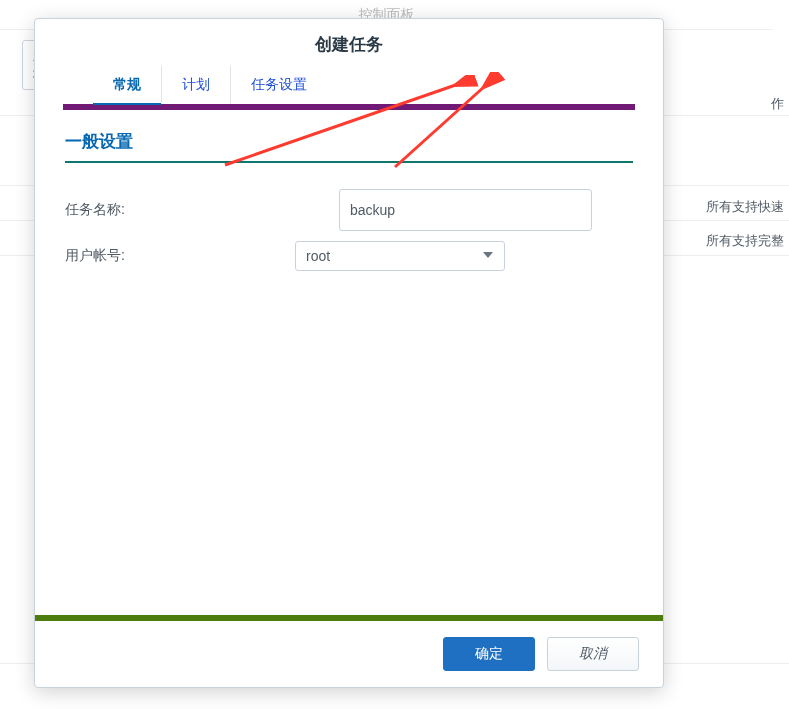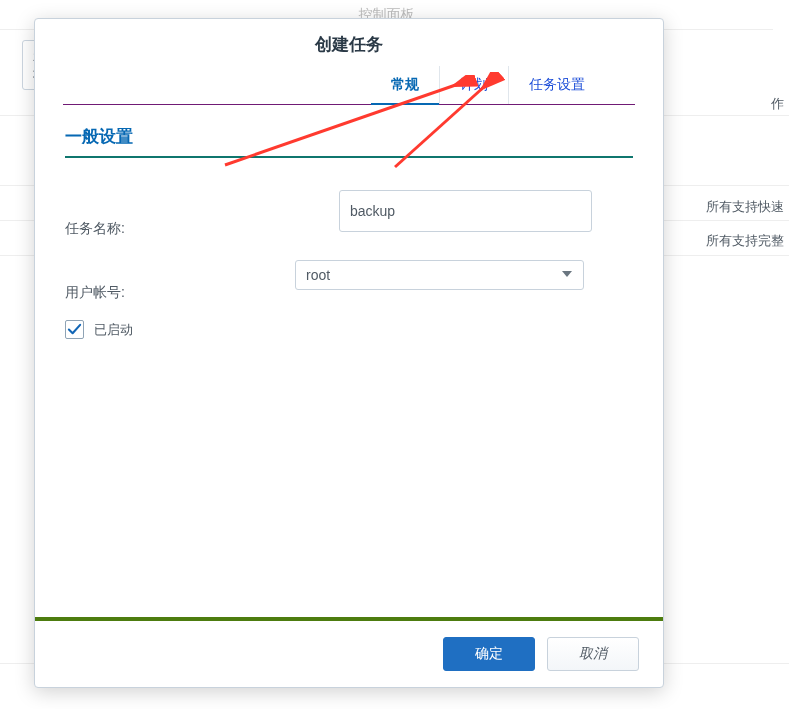--- a/index.html
+++ b/index.html
@@ -69,23 +69,22 @@
     .dialog-title {
       text-align: center;
       font-size: 17px;
       font-weight: 600;
       color: #2a3946;
       padding: 14px 0 10px;
     }
     .tabs {
       display: flex;
       padding: 0 30px;
-      border-bottom: 1px solid #701a75;
+      border-bottom: 6px solid #701a75;
       margin: 0 28px;
-      justify-content: flex-end;
     }
     .tab {
       padding: 10px 20px 10px;
       font-size: 14px;
       color: #1d4ed8;
       cursor: pointer;
       position: relative;
       border-right: 1px solid #e0e6ec;
     }
     .tab:last-child { border-right: none; }
@@ -114,35 +113,34 @@
     }
     .form-row {
       display: flex;
       align-items: center;
       margin: 10px 0;
     }
     .form-label {
       width: 230px;
       color: #505a64;
       font-size: 14px;
-      margin-top: 36px;
     }
     .text-input {
       width: 253px;
       height: 42px;
       border: 1px solid #c8d2dc;
       border-radius: 3px;
       padding: 0 10px;
       font-size: 14px;
       color: #505a64;
       font-family: Arial, sans-serif;
       margin-left: 44px;
     }
     .select {
-      width: 289px;
+      width: 210px;
       height: 30px;
       border: 1px solid #c8d2dc;
       border-radius: 3px;
       padding: 0 10px;
       font-size: 14px;
       color: #505a64;
       display: flex;
       align-items: center;
       justify-content: space-between;
       cursor: pointer;
@@ -163,21 +161,21 @@
       border: 1px solid #8fa3b5;
       border-radius: 2px;
       display: inline-flex;
       align-items: center;
       justify-content: center;
       background: #fff;
     }
     .cb svg { display: block; }
 
     .dialog-footer {
-      border-top: 4px solid #4d7c0f;
+      border-top: 6px solid #4d7c0f;
       padding: 16px 24px;
       display: flex;
       justify-content: flex-end;
       gap: 12px;
     }
     .btn {
       min-width: 92px;
       height: 34px;
       border-radius: 3px;
       font-size: 14px;
@@ -247,28 +245,20 @@
       <div class="select">
         <span>root</span>
         <span>
           <svg width="12" height="12" viewBox="0 0 12 12">
               <path d="M1 3 L6 9 L11 3 Z" fill="#6a7680"></path>
             </svg>
         </span>
       </div>
     </div>
 
-    <div class="checkbox-row">
-      <span class="cb">
-        <svg width="15" height="15" viewBox="0 0 16 16">
-            <path d="M2 8 L6 12 L14 3" stroke="#1266b6" stroke-width="2.2" fill="none" stroke-linecap="round" stroke-linejoin="round"></path>
-          </svg>
-      </span>
-      <span>已启动</span>
-    </div>
   </div>
 
   <div class="dialog-footer">
     <div class="btn btn-primary">确定</div>
     <div class="btn btn-secondary">取消</div>
   </div>
 </div>
 
 <svg class="anno" style="left:200px; top:75px;" width="280" height="110">
   <defs>

